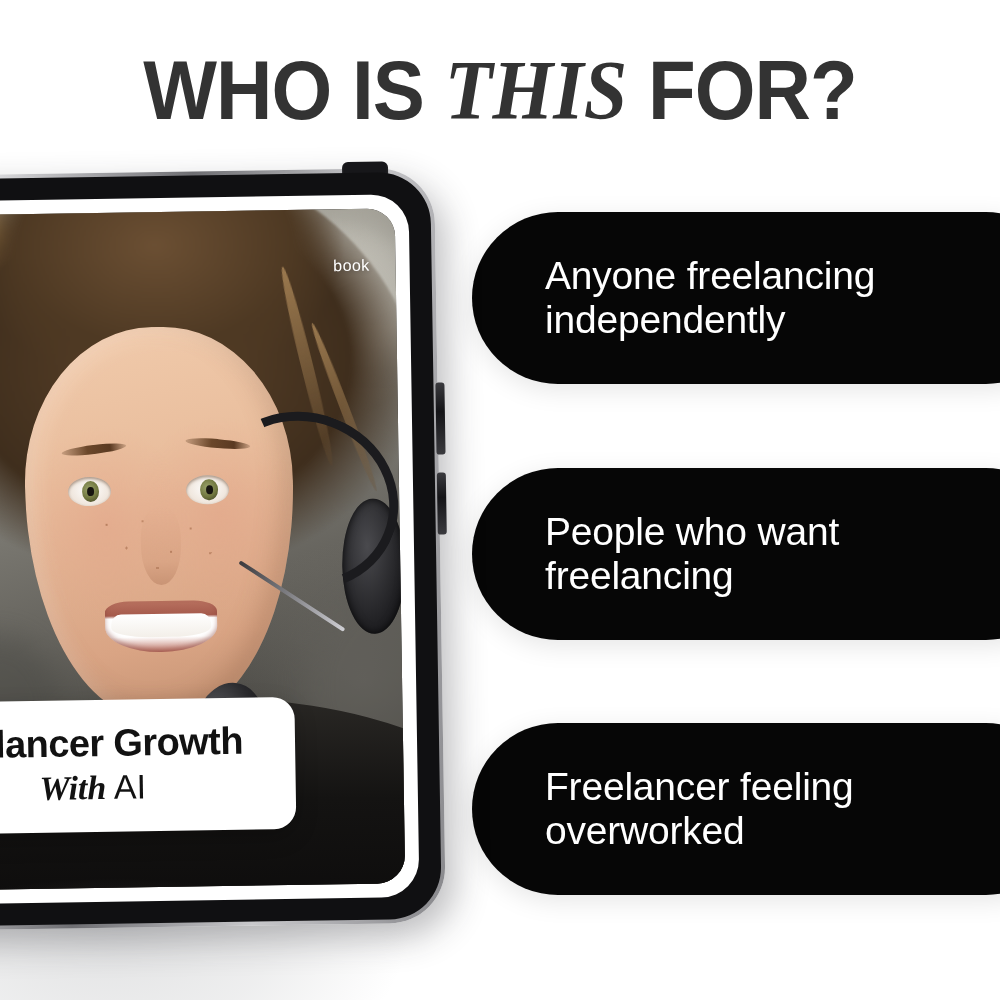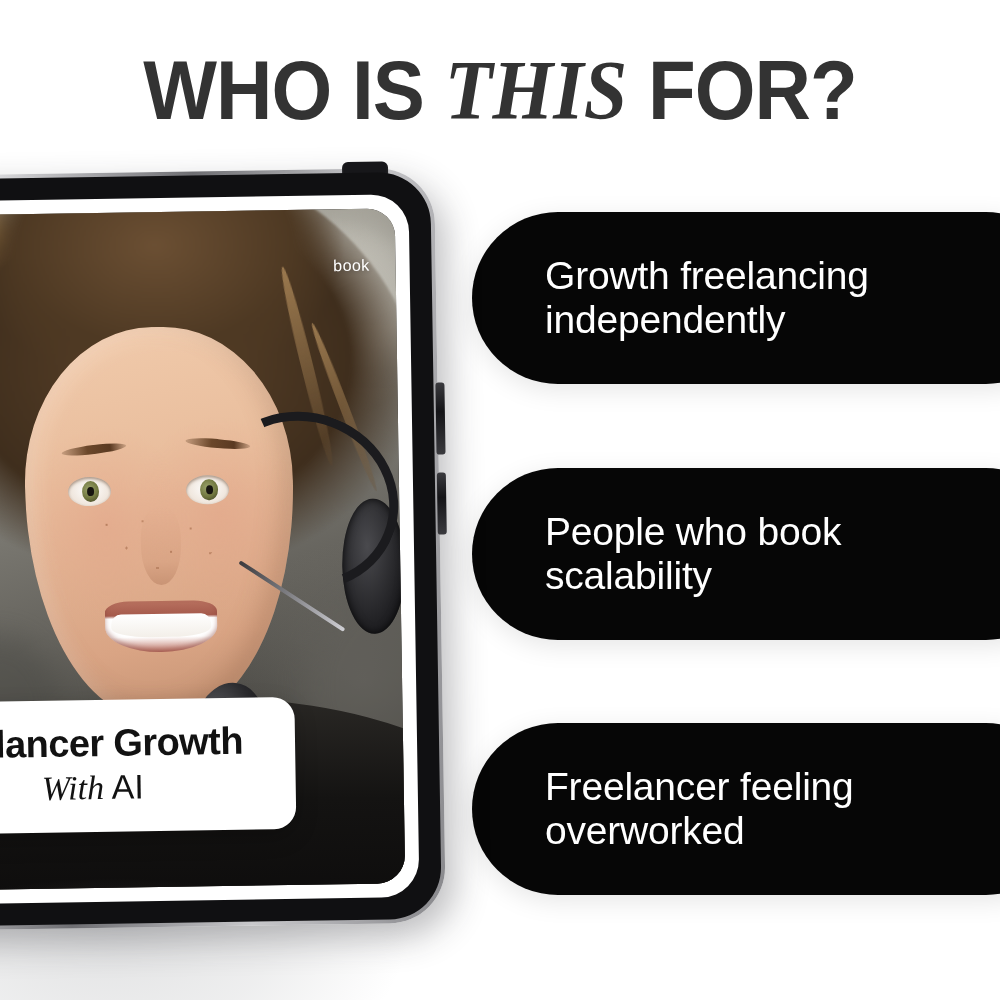--- a/index.html
+++ b/index.html
@@ -340,44 +340,44 @@
   .caption-line2 {
     margin-top:6px;
     color:#121212;
     font-size:34px;
     line-height:1.05;
     white-space:nowrap;
   }
   .caption-line2 .it {
     font-family:"Liberation Serif","DejaVu Serif", serif;
     font-style:italic;
-    font-weight:normal;
+    font-weight:bold;
     margin-left:24px;
   }
   .caption-line2 .bd { font-weight:normal; }
 </style>
 </head>
 <body>
 
 <div class="canvas">
 
   <div class="bg-shade"></div>
 
   <div class="headline">
     <span>WHO IS</span>
     <span class="em">THIS</span>
     <span>FOR?</span>
   </div>
 
   <div class="pill pill-1">
-    <div class="pill-text">Growth freelancing independently</div>
+    <div class="pill-text">Anyone freelancing independently</div>
   </div>
 
   <div class="pill pill-2">
-    <div class="pill-text">People who book scalability</div>
+    <div class="pill-text">People who want freelancing</div>
   </div>
 
   <div class="pill pill-3">
     <div class="pill-text">Freelancer feeling overworked</div>
   </div>
 
   <div class="phone">
     <div class="phone-rim"></div>
     <div class="camera-nub"></div>
     <div class="side-btn side-btn-1"></div>

